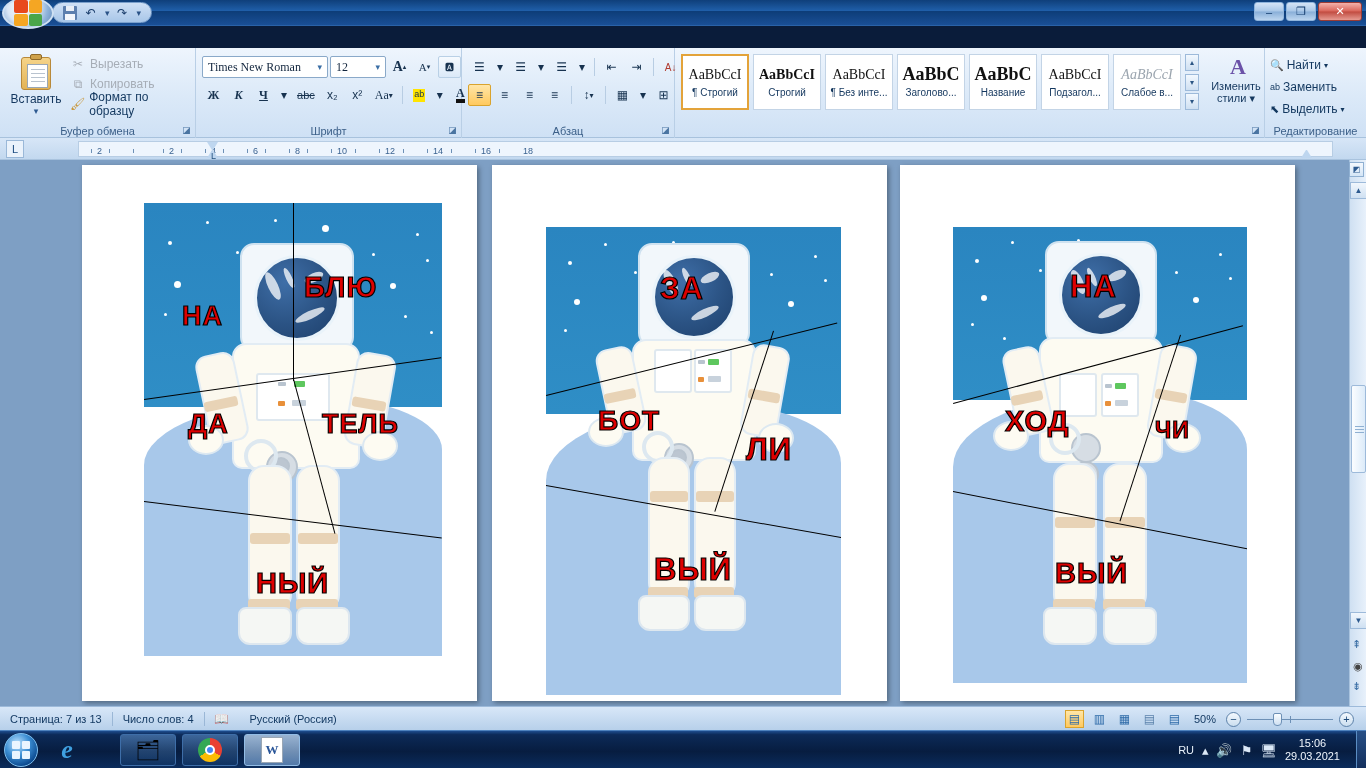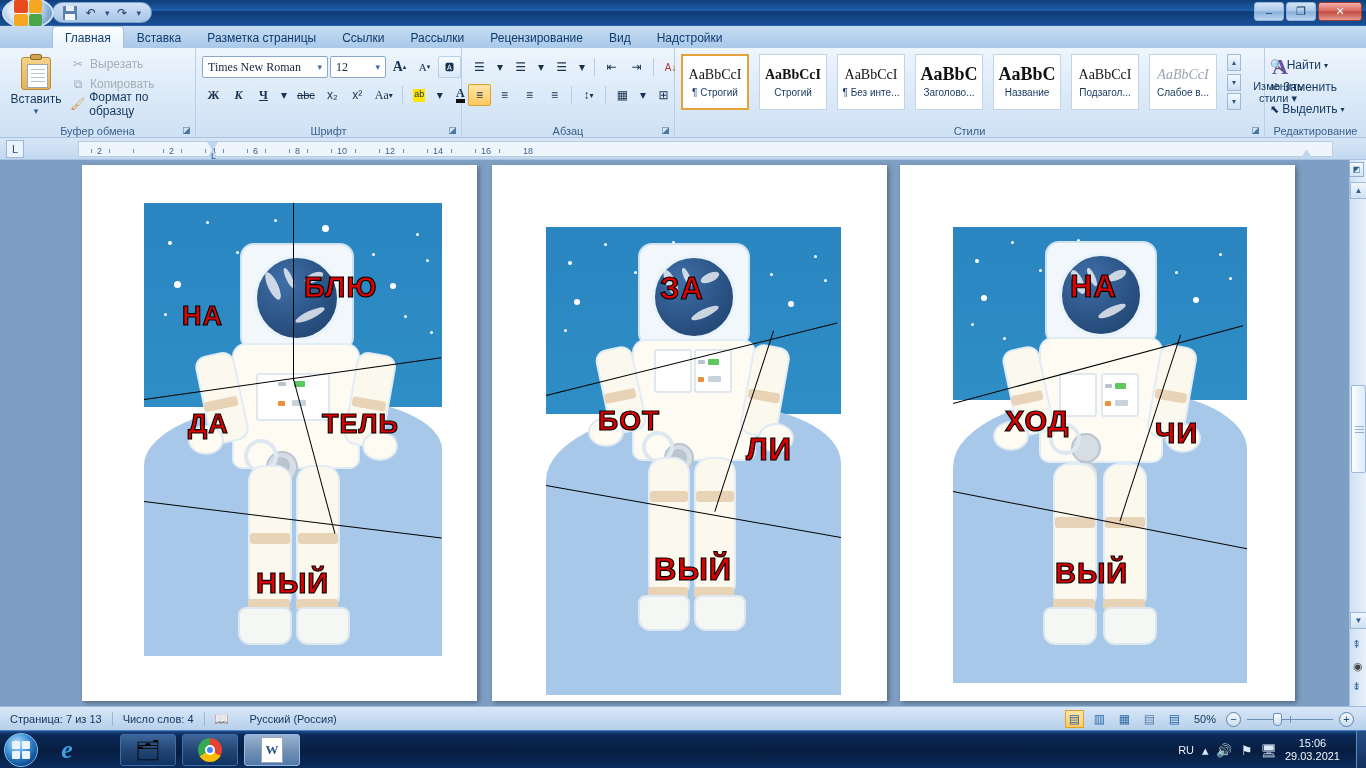--- a/index.html
+++ b/index.html
@@ -105,21 +105,21 @@
           font-size:12px; color:#17324f; border:1px solid transparent; border-radius:2px; }
   .tbtn.on { background:linear-gradient(to bottom,#ffe6a8,#ffc95e); border-color:#d9a32e; }
   .sep-v { width:1px; height:18px; background:#b8cde3; margin:0 3px; }
 
   
   #g-para { left:462px; width:213px; }
   
   #g-styles { left:675px; width:590px; }
   .stylebox {
     width:68px; height:56px; background:#fff; border:1px solid #c3d4e6;
-    display:flex; flex-direction:column; align-items:center; justify-content:center; margin-right:8px;
+    display:flex; flex-direction:column; align-items:center; justify-content:center; margin-right:2px;
   }
   .stylebox.sel { border:2px solid #e3a33a; box-shadow:0 0 0 1px #fff inset; }
   .sp-prev { font-family:"Liberation Serif", serif; font-size:14px; color:#111; line-height:17px;
              white-space:nowrap; overflow:hidden; width:66px; text-align:center;}
   .sp-name { font-size:10px; color:#14375e; margin-top:4px; white-space:nowrap; overflow:hidden; width:66px; text-align:center;}
   .style-scroll { width:14px; height:56px; display:flex; flex-direction:column; justify-content:space-between; }
   .ss { width:14px;height:17px;border:1px solid #9dbada;background:linear-gradient(to bottom,#f2f8fe,#cfe0f2);
         font-size:8px;display:flex;align-items:center;justify-content:center;color:#2c5684;}
   .chg-styles { width:62px; text-align:center; font-size:11px; color:#14375e; }
 
@@ -254,32 +254,20 @@
       </div>
     </div>
 
     <div class="wbtns">
       <div class="wbtn">–</div>
       <div class="wbtn">❐</div>
       <div class="wbtn close">✕</div>
     </div>
   </div>
 
-  <div class="tabstrip">
-    <div class="tabs">
-      <div class="tab active">Главная</div>
-      <div class="tab">Вставка</div>
-      <div class="tab">Разметка страницы</div>
-      <div class="tab">Ссылки</div>
-      <div class="tab">Рассылки</div>
-      <div class="tab">Рецензирование</div>
-      <div class="tab">Вид</div>
-      <div class="tab">Надстройки</div>
-    </div>
-  </div>
 
   <div class="ribbon">
 
     <div class="group" id="g-clip">
       <div class="paste-big">
         <div class="clip-ico">
           <div class="clip-body"></div>
             <div class="clip-clipper"></div>
             <div class="clip-page"></div>
         </div>
@@ -458,21 +446,20 @@
         <div class="style-scroll">
           <div class="ss">▴</div>
           <div class="ss">▾</div>
           <div class="ss">▾</div>
         </div>
         <div style="width:66px;text-align:center;margin-left:4px;">
           <div style="font-size:22px;line-height:26px;color:#6b52a8;font-family:'Liberation Serif',serif;font-weight:bold">A</div>
           <div class="chg-styles">Изменить стили ▾</div>
         </div>
       </div>
-      <div class="glabel">Стили</div>
       <div class="gdlg">◪</div>
     </div>
 
     <div class="group" id="g-edit">
       <div style="position:absolute;left:2px;top:6px;">
         <div class="ecmd">
           <span style="font-size:11px">🔍</span>
           <span>Найти</span>
           <span style="font-size:8px">▾</span>
         </div>
@@ -704,21 +691,21 @@
           <div class="boot" style="left:90px;top:380px;width:54px;height:38px;"></div>
           <div class="boot" style="left:150px;top:380px;width:54px;height:38px;"></div>
         </div>
 
         <div class="cutline" style="left:0;top:176px;width:300px;transform:rotate(-15deg);"></div>
         <div class="cutline" style="left:228px;top:108px;width:196px;transform:rotate(108deg);"></div>
         <div class="cutline" style="left:0;top:264px;width:300px;transform:rotate(11deg);"></div>
 
         <div class="syll" style="left:117px;top:42px;font-size:31px;">НА</div>
         <div class="syll" style="left:52px;top:178px;font-size:29px;">ХОД</div>
-        <div class="syll" style="left:202px;top:190px;font-size:29px;">ЧИ</div>
+        <div class="syll" style="left:202px;top:190px;font-size:23px;">ЧИ</div>
         <div class="syll" style="left:102px;top:330px;font-size:29px;">ВЫЙ</div>
       </div>
     </div>
   </div>
 
   <div class="vscroll">
     <div class="selobj" style="top:2px">
       <div style="width:15px;height:15px;border:1px solid #8fb0d2;background:linear-gradient(to bottom,#f4f9fe,#d4e5f6);
                   display:flex;align-items:center;justify-content:center;font-size:8px;color:#2d5a8f">◩</div>
     </div>

